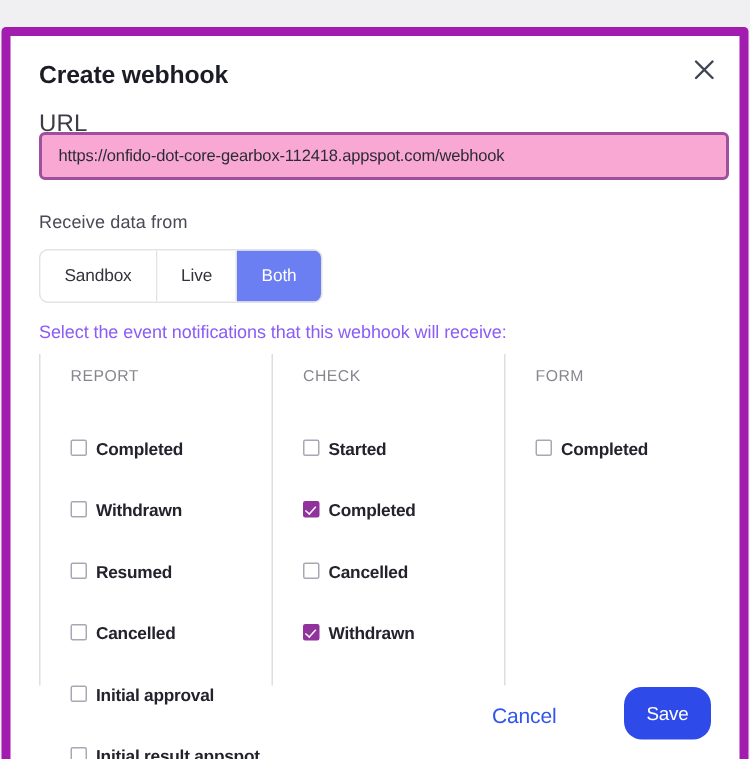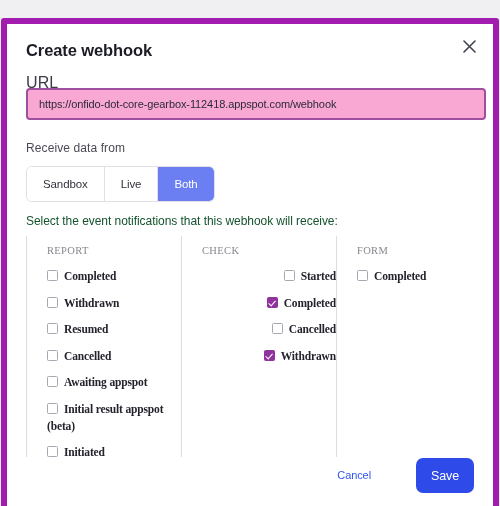--- a/index.html
+++ b/index.html
@@ -123,44 +123,43 @@
     background: #6b7ff2;
     color: #ffffff;
   }
 
   
   .instruction {
     position: absolute;
     left: 19px;
     top: 190px;
     font-size: 12px;
-    color: #14532d;
+    color: #8b5cf6;
     letter-spacing: -0.05px;
     white-space: nowrap;
   }
 
   
   .events-panel {
     position: absolute;
     left: 19px;
     top: 212px;
     width: 460px;
     height: 221px;
   }
   .event-col {
     position: absolute;
     top: 0;
     height: 221px;
     border-left: 1px solid #dededf;
     box-sizing: border-box;
     padding-left: 20px;
-    font-family: Liberation Serif, serif;
   }
   .col-report { left: 0px;   width: 155px; }
-  .col-check  { left: 155px; width: 155px; text-align: right; }
+  .col-check  { left: 155px; width: 155px; }
   .col-form   { left: 310px; width: 150px; }
 
   .col-title {
     position: absolute;
     top: 9px;
     left: 20px;
     font-size: 10.5px;
     color: #86868f;
     letter-spacing: 0.35px;
   }
@@ -169,20 +168,21 @@
     position: absolute;
     top: 31px;
     left: 20px;
     right: 0;
   }
   .cb-row {
     display: block;
     margin-bottom: 9.5px;
     cursor: pointer;
     line-height: 16px;
+    margin-top: 24px;
   }
   .cb-box {
     display: inline-block;
     width: 11px;
     height: 11px;
     border: 1px solid #a8a8b4;
     border-radius: 1.5px;
     background: #ffffff;
     box-sizing: border-box;
     vertical-align: -1px;
@@ -219,35 +219,35 @@
     width: 100%;
     height: 64px;
   }
   .cancel-btn {
     position: absolute;
     right: 120px;
     top: 19px;
     background: none;
     border: none;
     font-family: "Liberation Sans", sans-serif;
-    font-size: 11px;
+    font-size: 14px;
     color: #3355ee;
     cursor: pointer;
     padding: 4px 2px;
     letter-spacing: -0.1px;
   }
   .save-btn {
     position: absolute;
     right: 19px;
     top: 12px;
     width: 58px;
     height: 35px;
     background: #2e4ae8;
     border: none;
-    border-radius: 7px;
+    border-radius: 12px;
     color: #ffffff;
     font-family: "Liberation Sans", sans-serif;
     font-size: 12.5px;
     cursor: pointer;
     letter-spacing: -0.1px;
   }
 </style>
 </head>
 <body>
 
@@ -288,21 +288,21 @@
         <label class="cb-row">
           <span class="cb-box"></span><span class="cb-label">Withdrawn</span>
         </label>
         <label class="cb-row">
           <span class="cb-box"></span><span class="cb-label">Resumed</span>
         </label>
         <label class="cb-row">
           <span class="cb-box"></span><span class="cb-label">Cancelled</span>
         </label>
         <label class="cb-row">
-          <span class="cb-box"></span><span class="cb-label">Awaiting appspot</span>
+          <span class="cb-box"></span><span class="cb-label">Initial approval</span>
         </label>
         <label class="cb-row">
           <span class="cb-box"></span><span class="cb-label">Initial result appspot (beta)</span>
         </label>
         <label class="cb-row">
           <span class="cb-box"></span><span class="cb-label">Initiated</span>
         </label>
       </div>
     </div>
 

